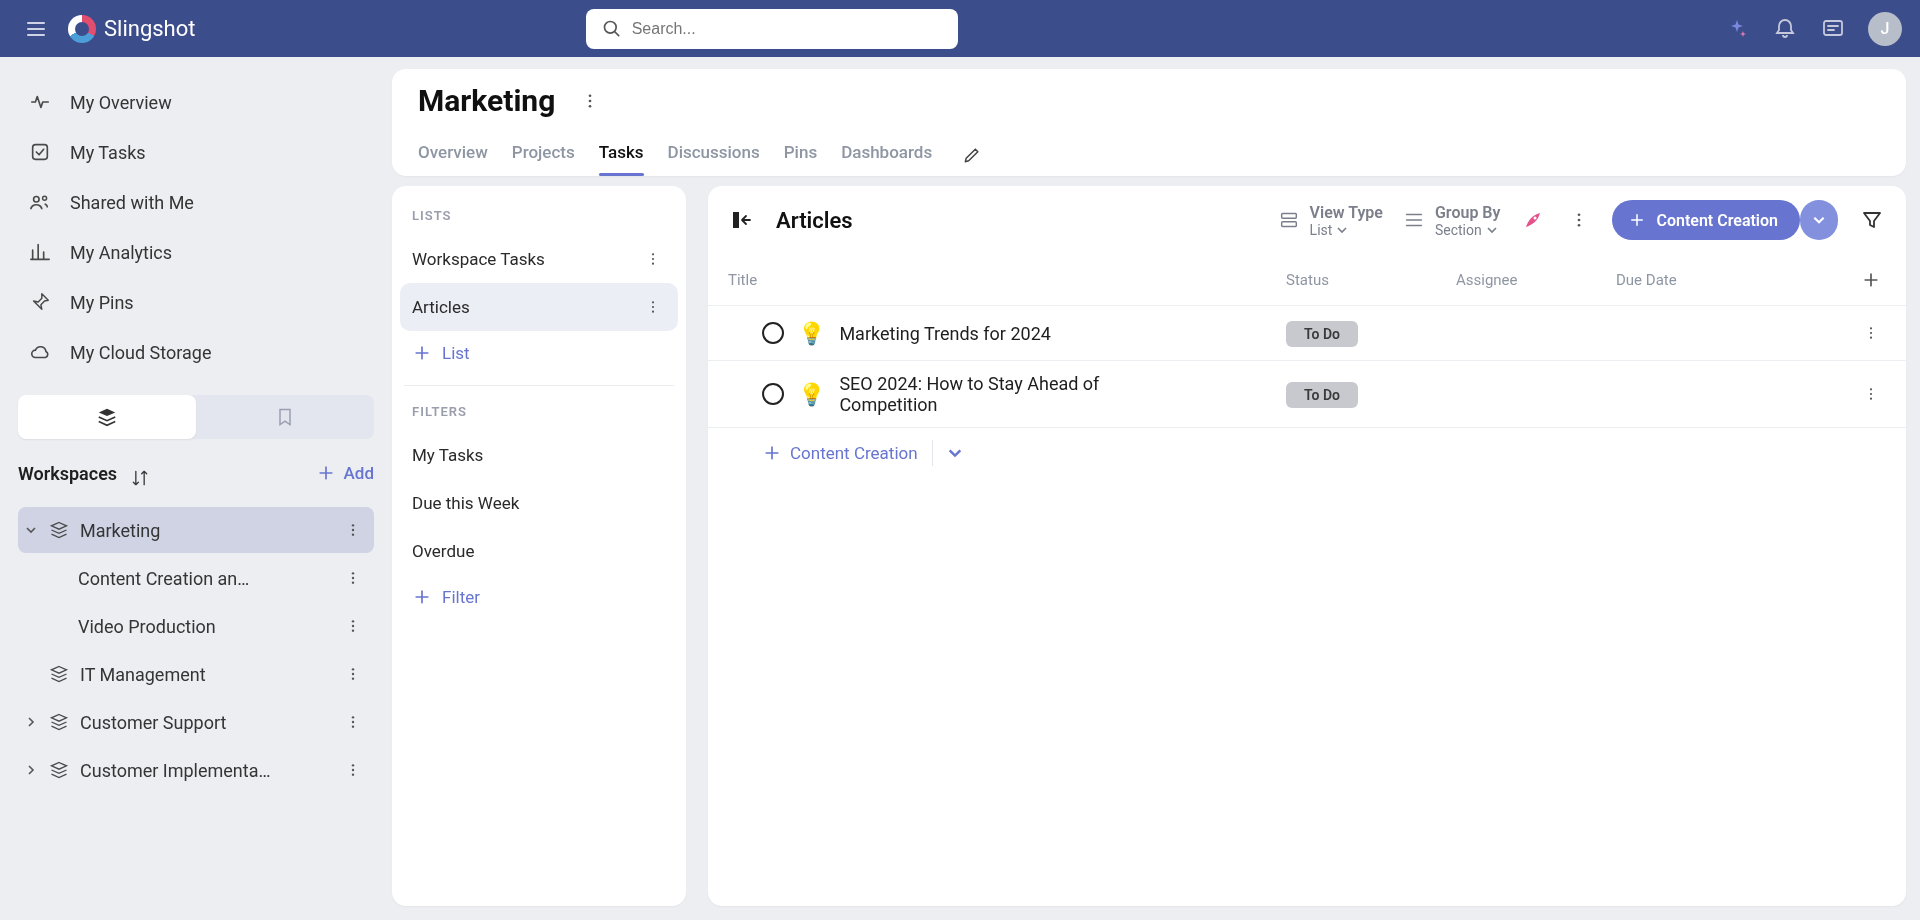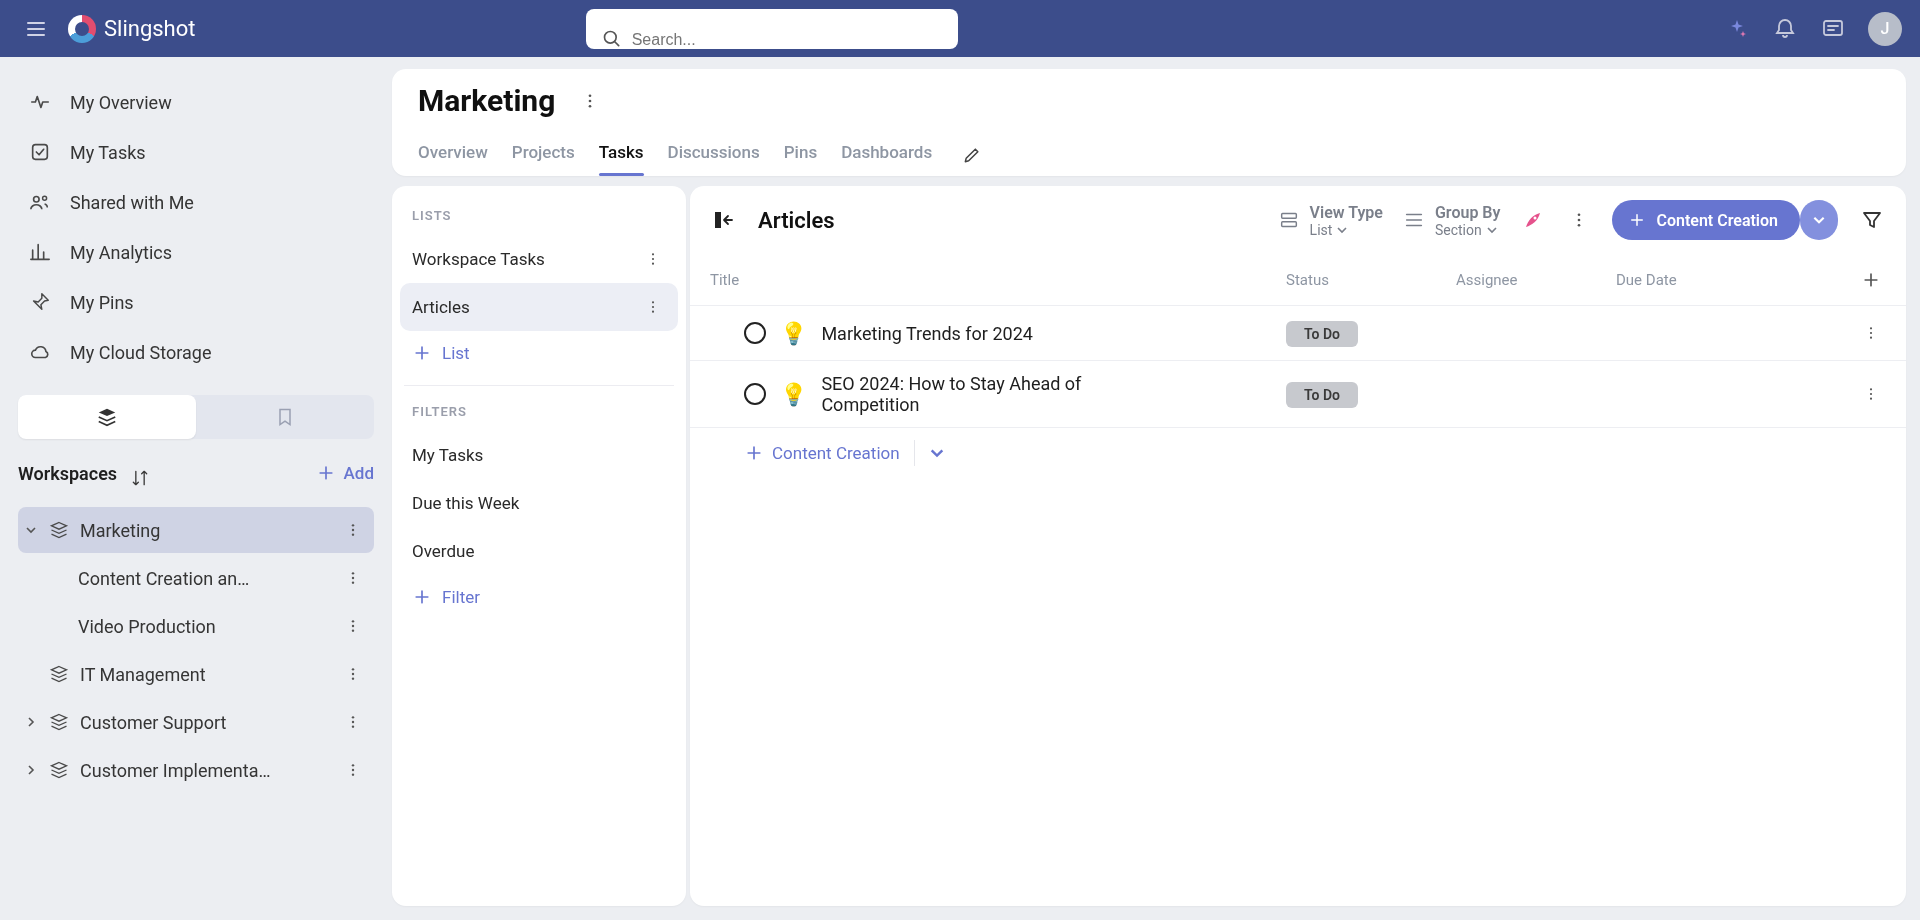--- a/index.html
+++ b/index.html
@@ -16,21 +16,21 @@
     color: #fff;
   }
   .menu-btn { width: 36px; height: 36px; display:flex; align-items:center; justify-content:center; cursor:pointer; border-radius:4px;}
   .logo { display:flex; align-items:center; gap:8px; font-weight:400; font-size:22px; }
   .logo-mark { width:28px; height:28px; border-radius:50%; background: conic-gradient(#e34d6f 0 120deg, #4c9ed9 120deg 240deg, #fff 240deg 360deg); position:relative;}
   .logo-mark::after{content:'';position:absolute;inset:7px;border-radius:50%;background:#3c4d8b;}
   .searchbox {
     margin: 0 auto;
     width: 372px; height: 40px;
     background:#fff; border-radius:8px;
-    display:flex; align-items:flex-end; gap:10px; padding:0 16px;
+    display:flex; align-items:center; gap:10px; padding:0 16px;
   }
   .searchbox input { border:none; outline:none; flex:1; font-size:16px; color:#444; background:transparent;}
   .topbar-right { display:flex; align-items:center; gap:22px; margin-left:auto;}
   .top-icon { width:26px; height:26px; display:flex; align-items:center; justify-content:center; color:#c6c9db; cursor:pointer;}
   .sparkle { color:#6a7bd6;}
   .avatar { width:34px; height:34px; border-radius:50%; background:#b7bdc9; color:#fff; display:flex; align-items:center; justify-content:center; font-size:16px; font-weight:500;}
 
   
   .layout { display:flex; height: calc(920px - 57px);}
   .sidebar {
@@ -66,21 +66,21 @@
   .page-card { background:#fff; border-radius:14px; padding:14px 26px 0 26px; box-shadow:0 1px 2px rgba(0,0,0,0.04);}
   .page-title-row { display:flex; align-items:center; gap:22px;}
   .page-title-row h1 { font-size:30px; font-weight:700; color:#101010;}
   .vdots { width:26px; height:26px; display:flex; align-items:center; justify-content:center; color:#5a5a5a; cursor:pointer; border-radius:6px;}
   .tabs { display:flex; gap:24px; margin-top:16px; align-items:center;}
   .tab { padding:8px 0 14px 0; font-size:17px; color:#8e96a3; cursor:pointer; position:relative; font-weight:500;}
   .tab.active { color:#111; }
   .tab.active::after{content:'';position:absolute;left:0;right:0;bottom:0;height:3px;background:#6775d0;border-radius:2px;}
   .edit-ic{ margin-left:4px; color:#444; cursor:pointer; width:24px;height:24px;display:flex;align-items:center;justify-content:center;}
 
-  .flex-row { display:flex; gap:4px; flex:1; min-height:0;}
+  .flex-row { display:flex; gap:22px; flex:1; min-height:0;}
 
   
   .lists-panel { width:294px; background:#fff; border-radius:14px; padding:18px 8px; box-shadow:0 1px 2px rgba(0,0,0,0.04); display:flex; flex-direction:column;}
   .lp-heading { font-size:13px; letter-spacing:1px; color:#9a9eab; font-weight:600; padding:4px 12px 12px;}
   .lp-item { display:flex; align-items:center; padding:0 12px; height:48px; border-radius:10px; cursor:pointer; color:#2a2a2a; font-size:17px; gap:8px;}
   .lp-item .more{margin-left:auto;}
   .lp-item.active{background:#eceef5;}
   .lp-add { display:flex; align-items:center; gap:10px; padding:0 12px; height:44px; color:#6775d0; cursor:pointer; font-size:17px;}
   .lp-divider{ height:1px; background:#ececf1; margin:10px 4px 14px;}
 

